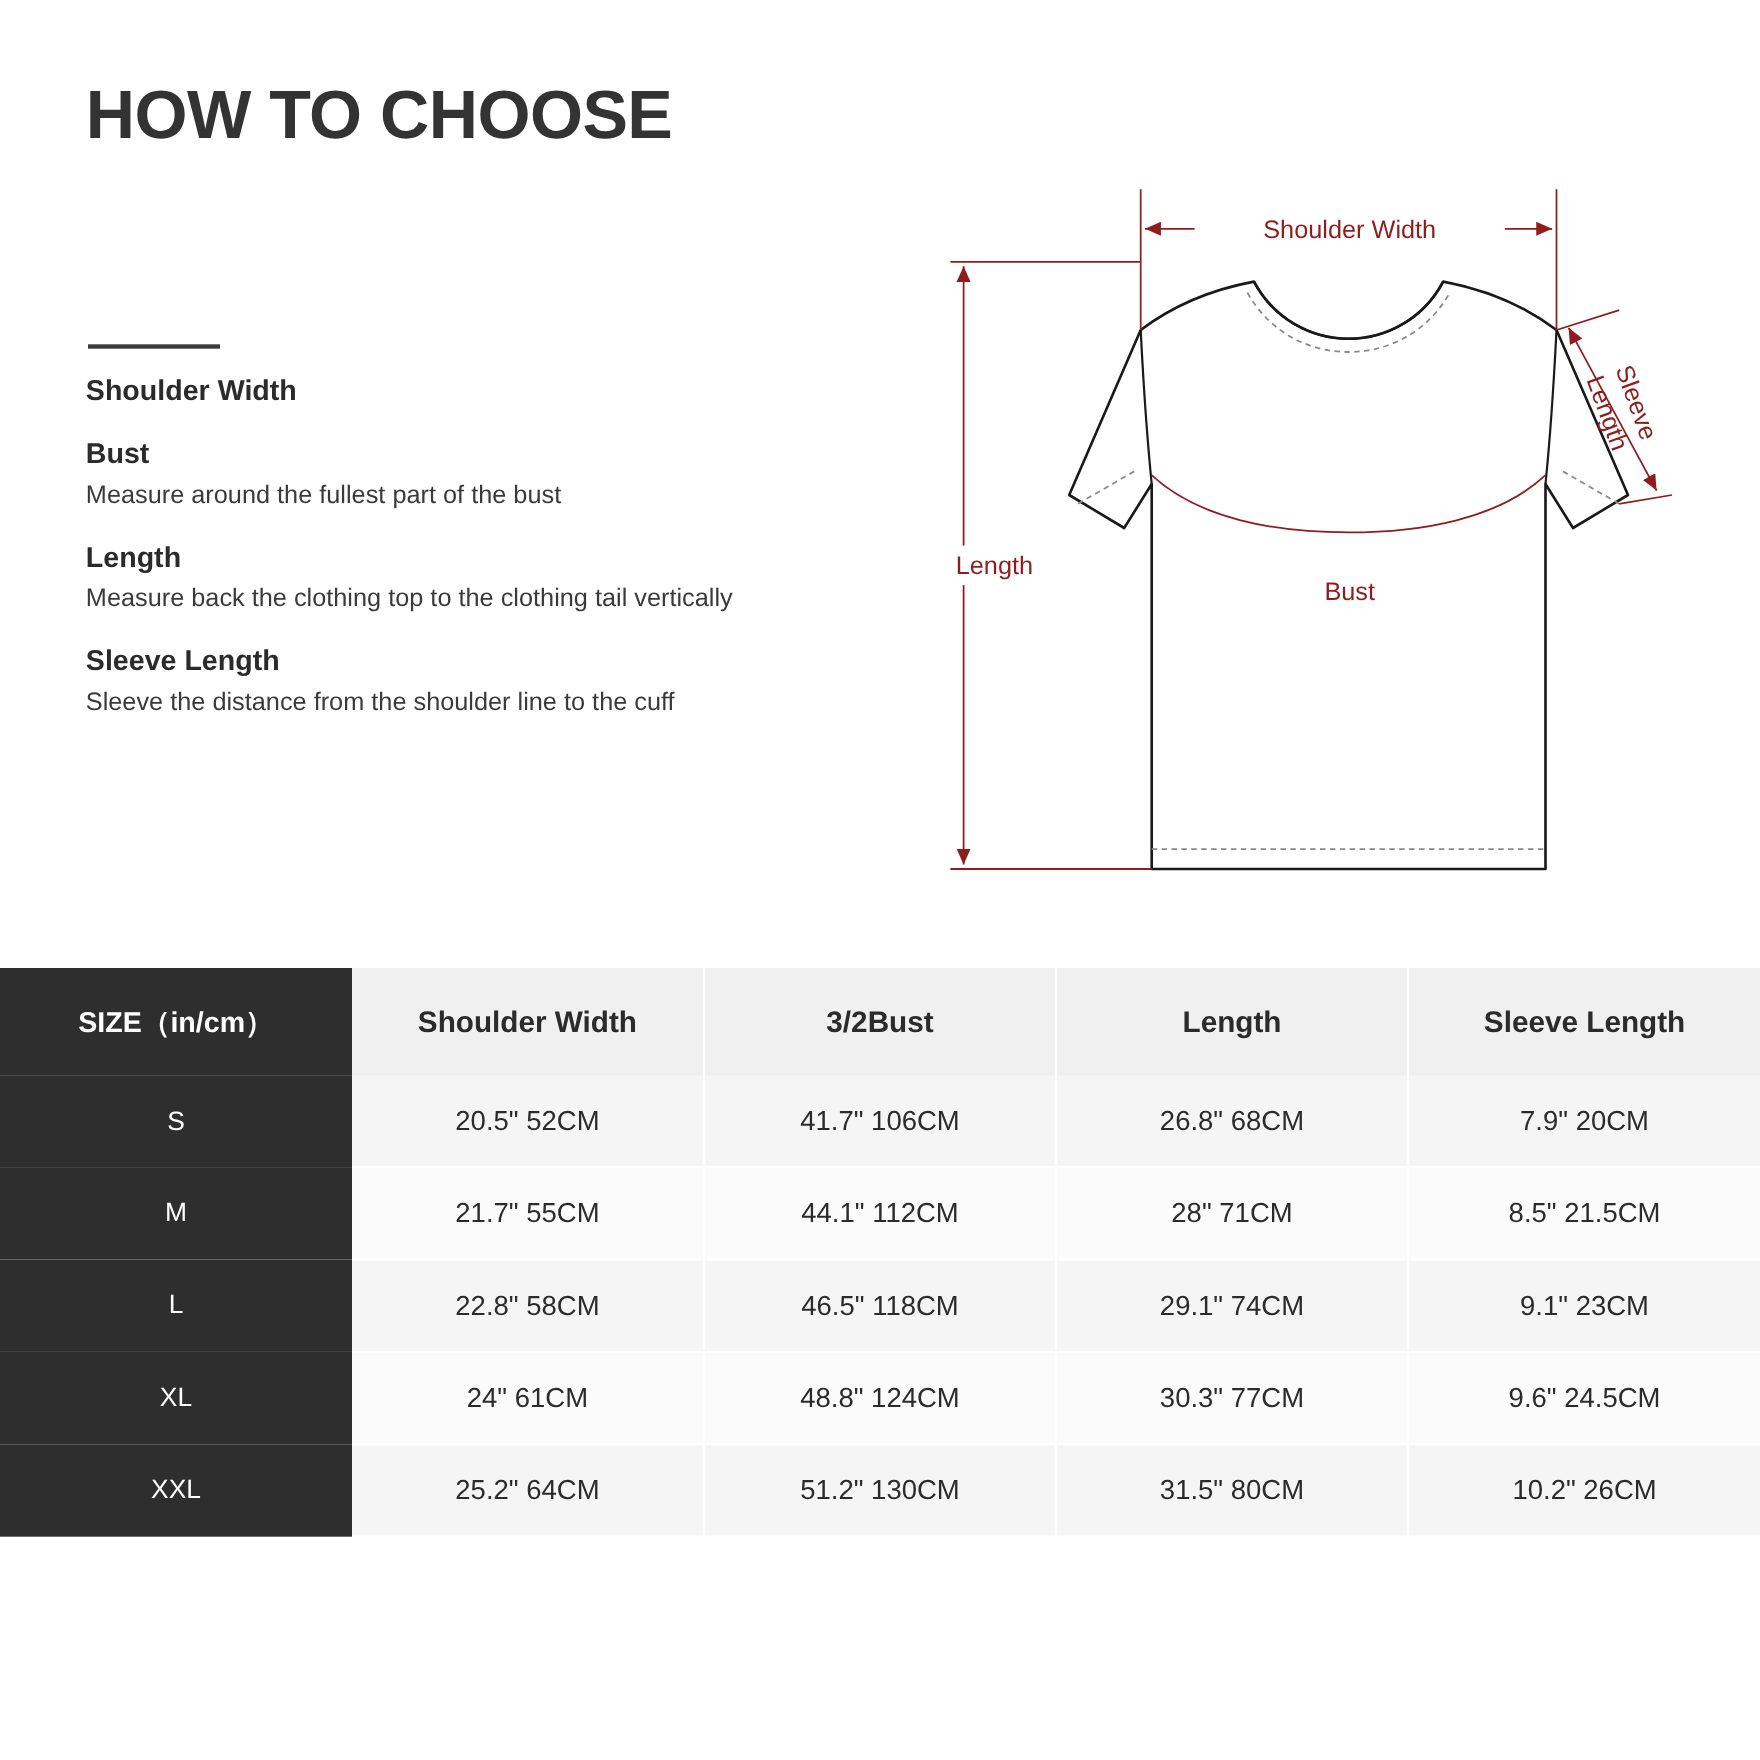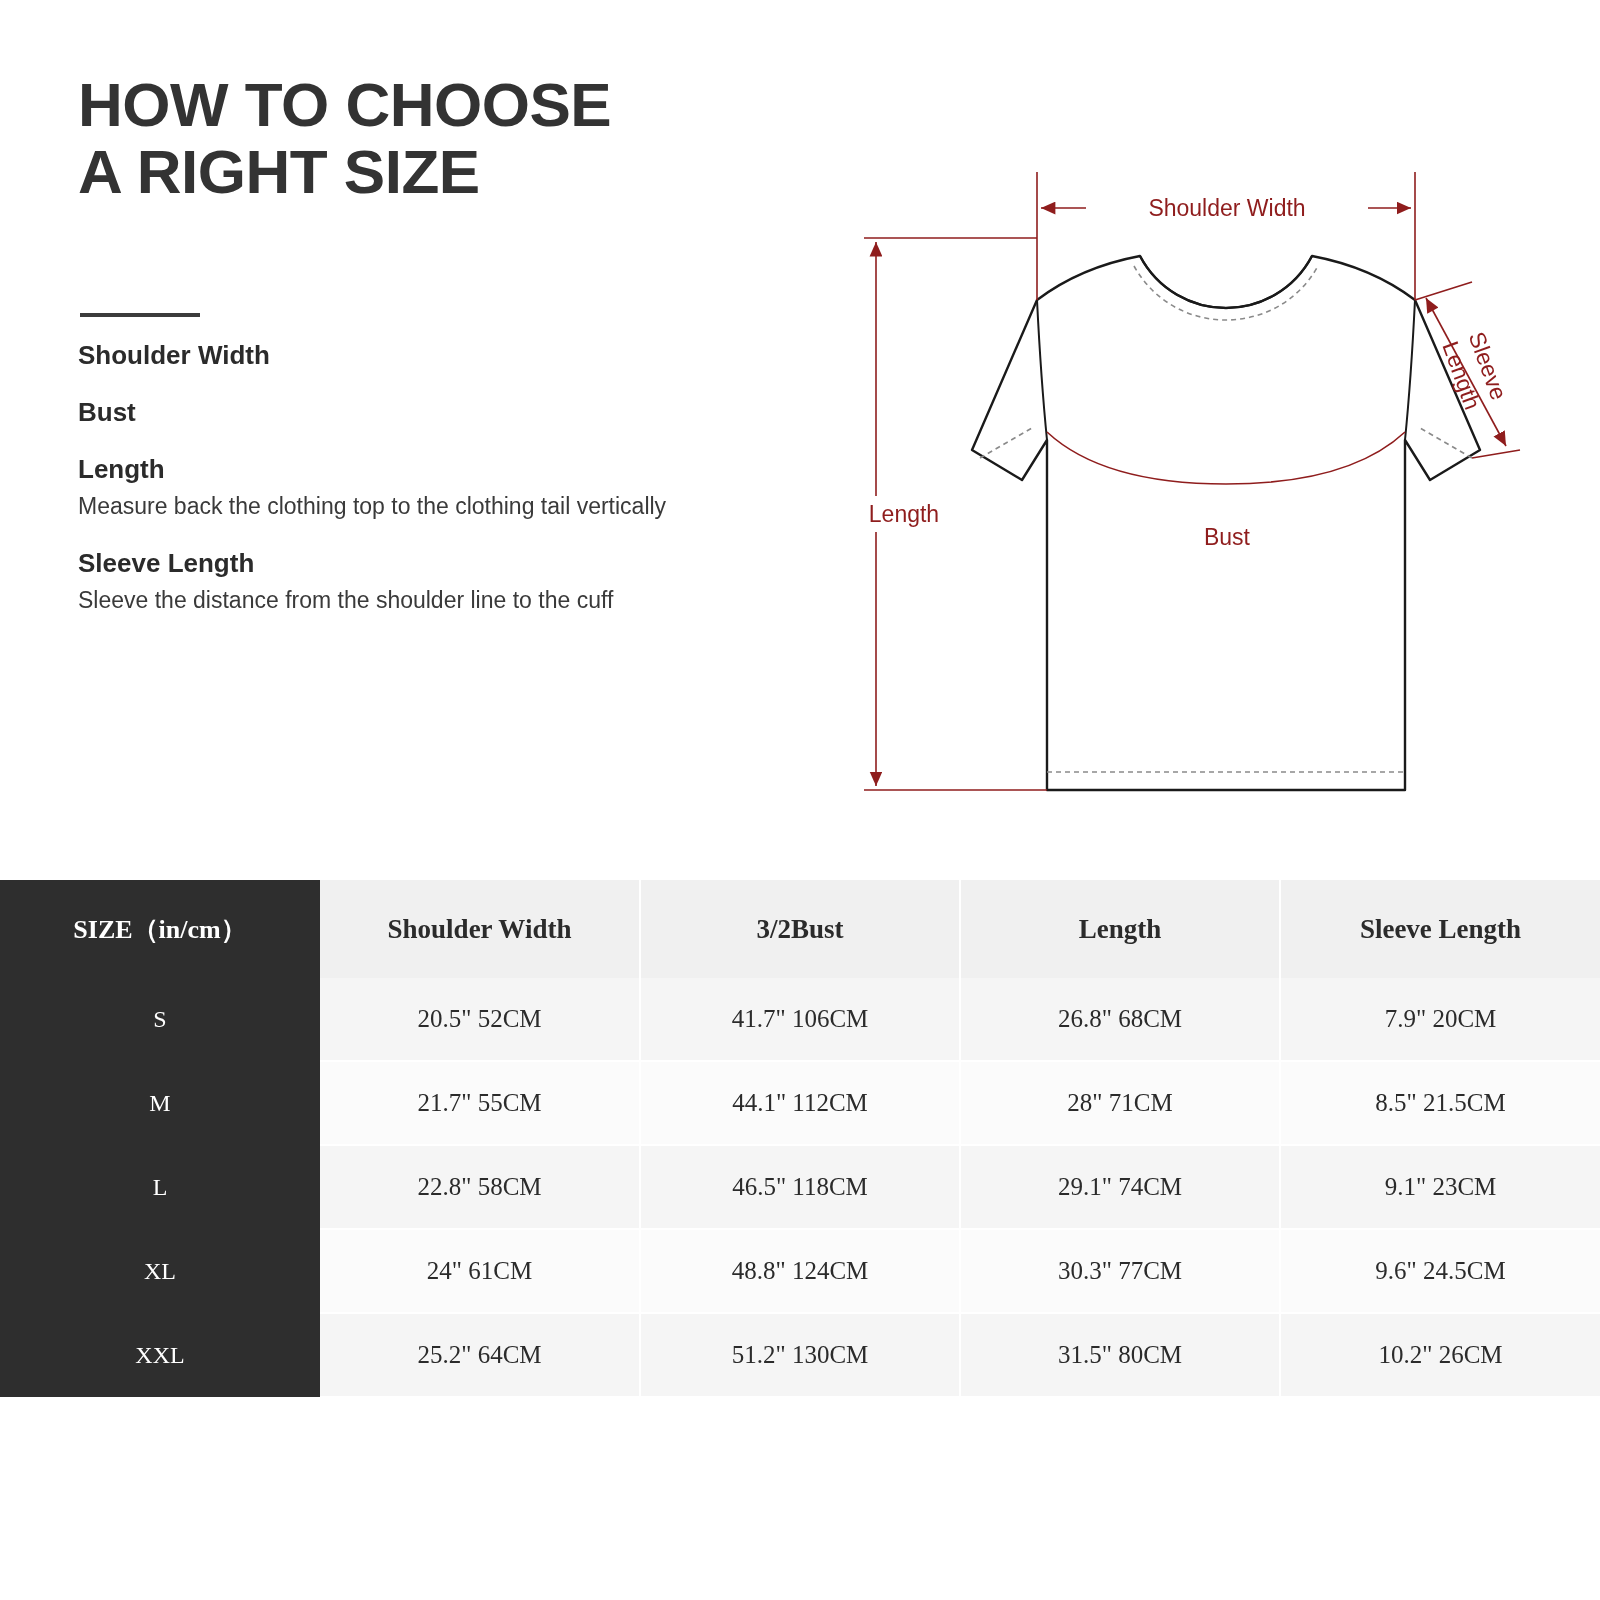--- a/index.html
+++ b/index.html
@@ -93,21 +93,20 @@
   table.size-table col.c2 { width: 320px; }
   table.size-table col.c3 { width: 320px; }
   table.size-table col.c4 { width: 320px; }
 
   table.size-table th, table.size-table td {
     height: 80px;
     text-align: center;
     vertical-align: middle;
     font-size: 25px;
     color: #2b2b2b;
-    font-family: Liberation Serif, serif;
   }
   table.size-table thead th {
     font-size: 27px;
     font-weight: bold;
     height: 96px;
   }
   
   table.size-table th.sz, table.size-table td.sz {
     background: #2e2e2e;
     color: #ffffff;
@@ -132,29 +131,29 @@
 </style>
 </head>
 <body>
 
 <div class="page">
 
   <div class="top">
 
     <div class="headline">
       <div>HOW TO CHOOSE</div>
-      <div>A RIGHT SIZE</div>
     </div>
 
     <div class="rule"></div>
 
     <div class="defs">
       <div class="def-term">Shoulder Width</div>
 
       <div class="def-term">Bust</div>
+      <div class="def-desc">Measure around the fullest part of the bust</div>
 
       <div class="def-term">Length</div>
       <div class="def-desc">Measure back the clothing top to the clothing tail vertically</div>
 
       <div class="def-term">Sleeve Length</div>
       <div class="def-desc">Sleeve the distance from the shoulder line to the cuff</div>
     </div>
 
     <div class="art">
       <svg width="700" height="680" viewBox="0 0 700 680" xmlns="http://www.w3.org/2000/svg">

